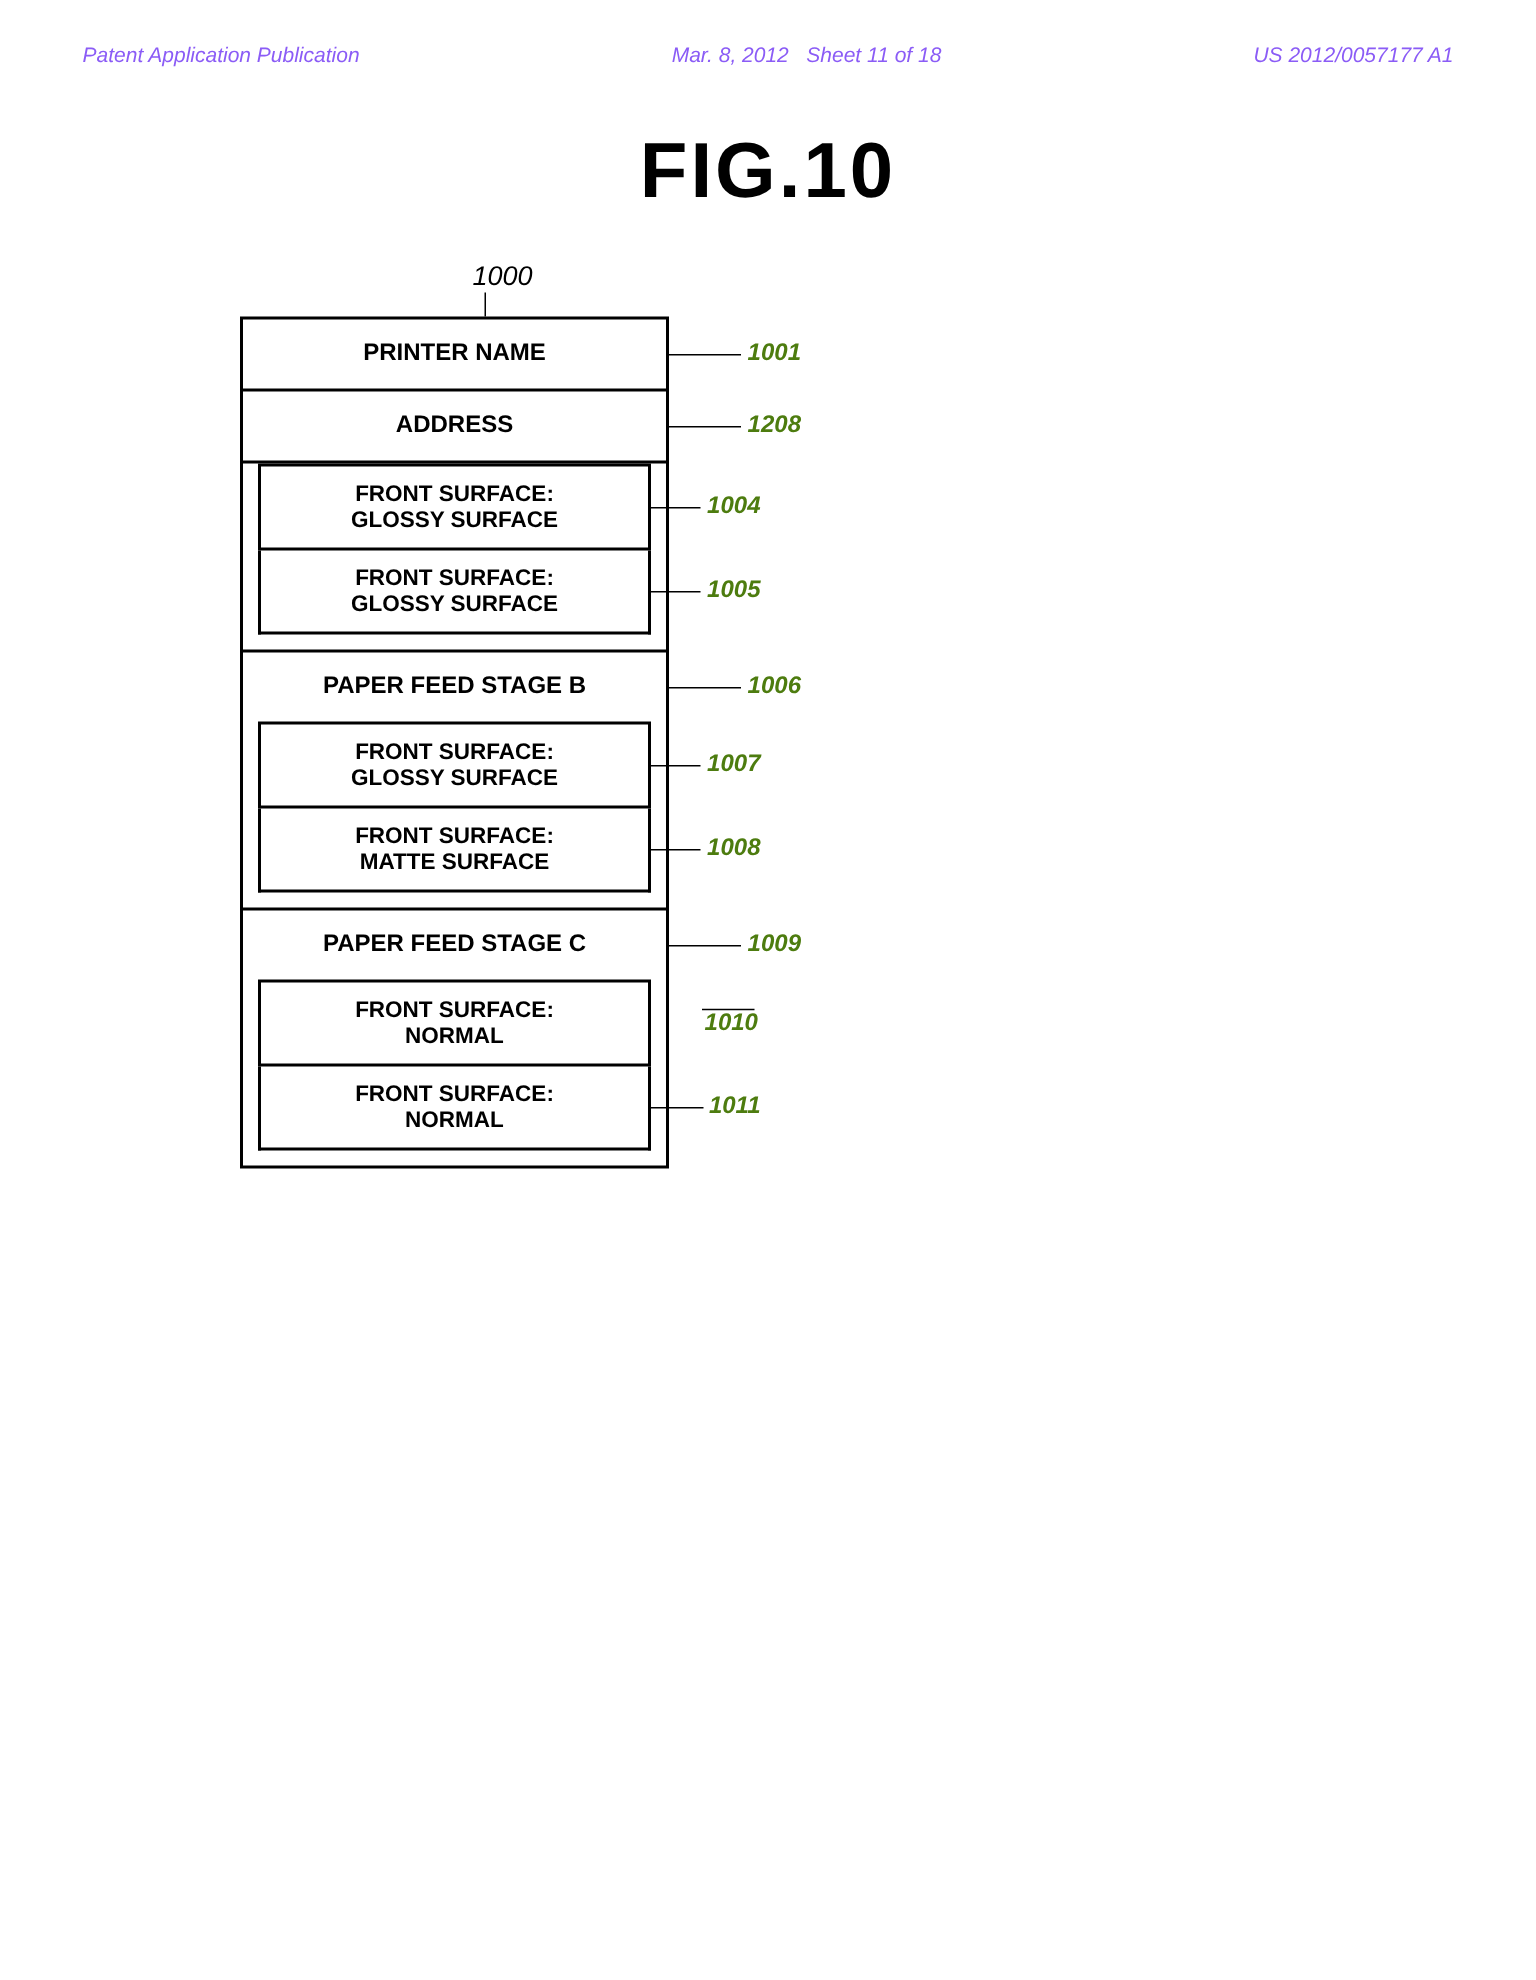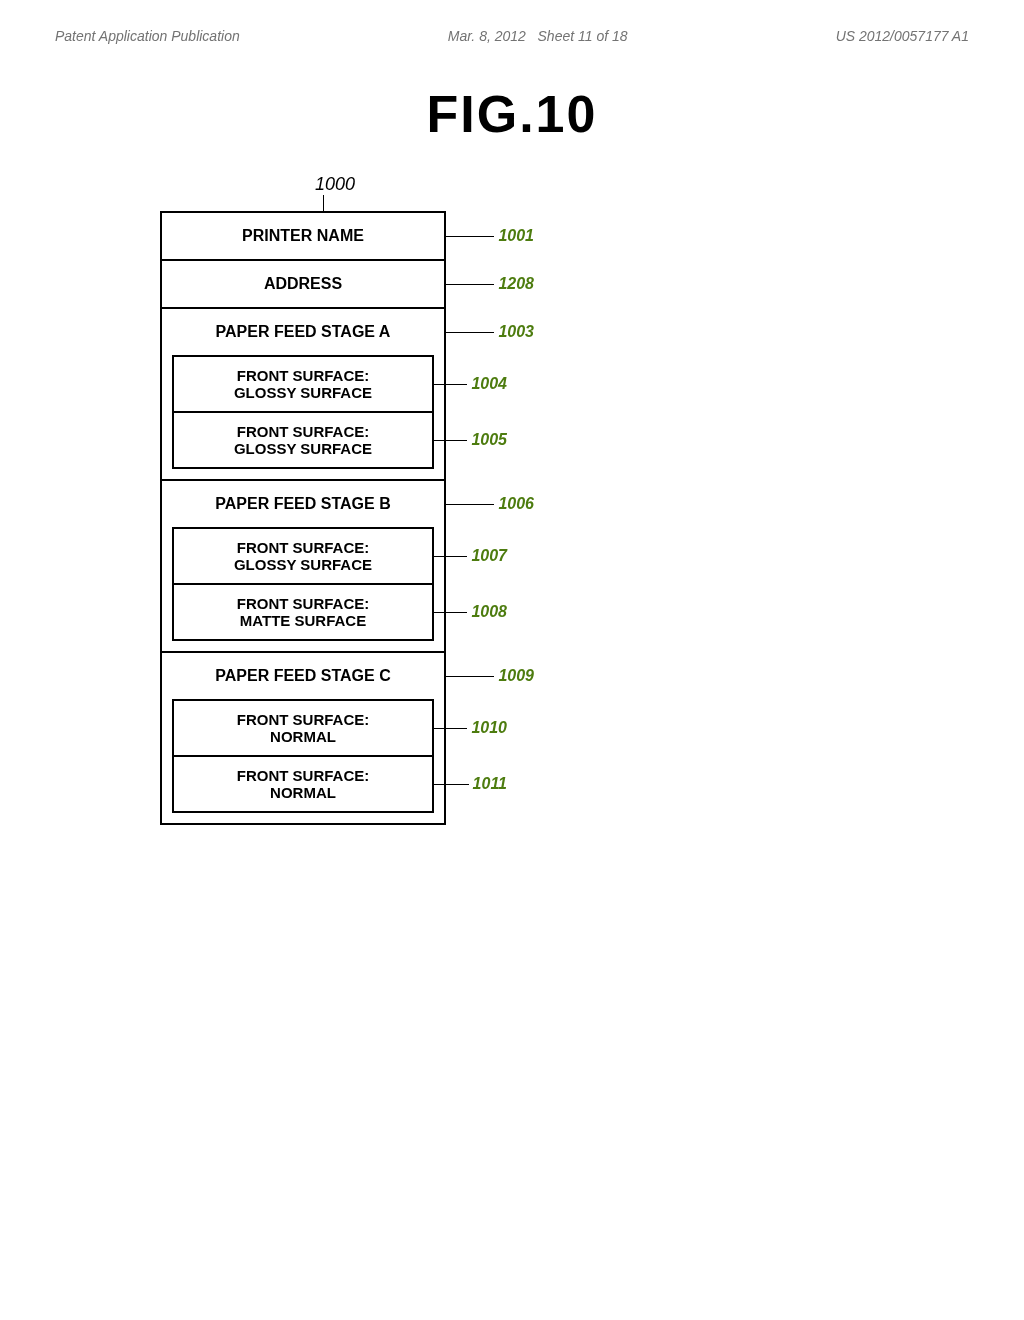--- a/index.html
+++ b/index.html
@@ -12,21 +12,21 @@
       overflow: hidden;
     }
 
     
     .page-header {
       display: flex;
       justify-content: space-between;
       align-items: flex-start;
       padding: 28px 55px 0 55px;
       font-size: 14px;
-      color: #737373;
+      color: #8b5cf6;
     }
 
     .header-left {
       font-style: italic;
     }
 
     .header-center {
       font-style: italic;
     }
 
@@ -157,24 +157,20 @@
     <div class="main-box">
       <div class="row">PRINTER NAME<div class="ref-label">
           <span style="display:inline-block;width:50px;height:1px;background:#000;vertical-align:middle;margin-right:4px;"></span>
           <span style="font-style:italic;font-size:16px;">1001</span>
         </div></div>
       <div class="row">ADDRESS<div class="ref-label">
           <span style="display:inline-block;width:50px;height:1px;background:#000;vertical-align:middle;margin-right:4px;"></span>
           <span style="font-style:italic;font-size:16px;">1208</span>
         </div></div>
       <div class="stage-section">
-        <div class="stage-header">PAPER FEED STAGE A<div class="ref-label" style="top: 50%;">
-            <span style="display:inline-block;width:50px;height:1px;background:#000;vertical-align:middle;margin-right:4px;"></span>
-            <span style="font-style:italic;font-size:16px;">1003</span>
-          </div></div>
         <div class="sub-rows-container">
           <div class="sub-row"><strong>FRONT SURFACE:</strong><br><strong>GLOSSY SURFACE</strong><div class="ref-label" style="right: -75px;">
               <span style="display:inline-block;width:35px;height:1px;background:#000;vertical-align:middle;margin-right:4px;"></span>
               <span style="font-style:italic;font-size:16px;">1004</span>
             </div></div>
           <div class="sub-row"><strong>FRONT SURFACE:</strong><br><strong>GLOSSY SURFACE</strong><div class="ref-label" style="right: -75px;">
               <span style="display:inline-block;width:35px;height:1px;background:#000;vertical-align:middle;margin-right:4px;"></span>
               <span style="font-style:italic;font-size:16px;">1005</span>
             </div></div>
         </div>
@@ -194,21 +190,21 @@
               <span style="font-style:italic;font-size:16px;">1008</span>
             </div></div>
         </div>
       </div>
       <div class="stage-section">
         <div class="stage-header">PAPER FEED STAGE C<div class="ref-label" style="top: 50%;">
             <span style="display:inline-block;width:50px;height:1px;background:#000;vertical-align:middle;margin-right:4px;"></span>
             <span style="font-style:italic;font-size:16px;">1009</span>
           </div></div>
         <div class="sub-rows-container">
-          <div class="sub-row"><strong>FRONT SURFACE:</strong><br><strong>NORMAL</strong><div class="ref-label" style="right: -75px;">
+          <div class="sub-row"><strong>FRONT SURFACE:</strong><br><strong>NORMAL</strong><div class="ref-label" style="right: -75px; flex-direction: column;">
               <span style="display:inline-block;width:35px;height:1px;background:#000;vertical-align:middle;margin-right:4px;"></span>
               <span style="font-style:italic;font-size:16px;">1010</span>
             </div></div>
           <div class="sub-row"><strong>FRONT SURFACE:</strong><br><strong>NORMAL</strong><div class="ref-label" style="right: -75px;">
               <span style="display:inline-block;width:35px;height:1px;background:#000;vertical-align:middle;margin-right:4px;"></span>
               <span style="font-style:italic;font-size:16px;">1011</span>
             </div></div>
         </div>
       </div>
     </div>

